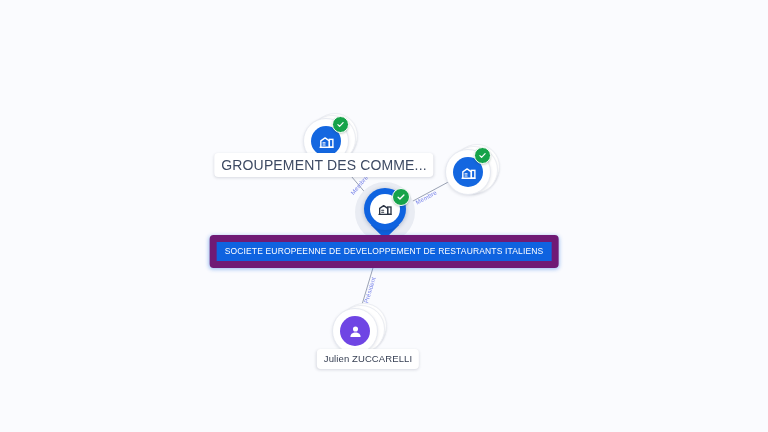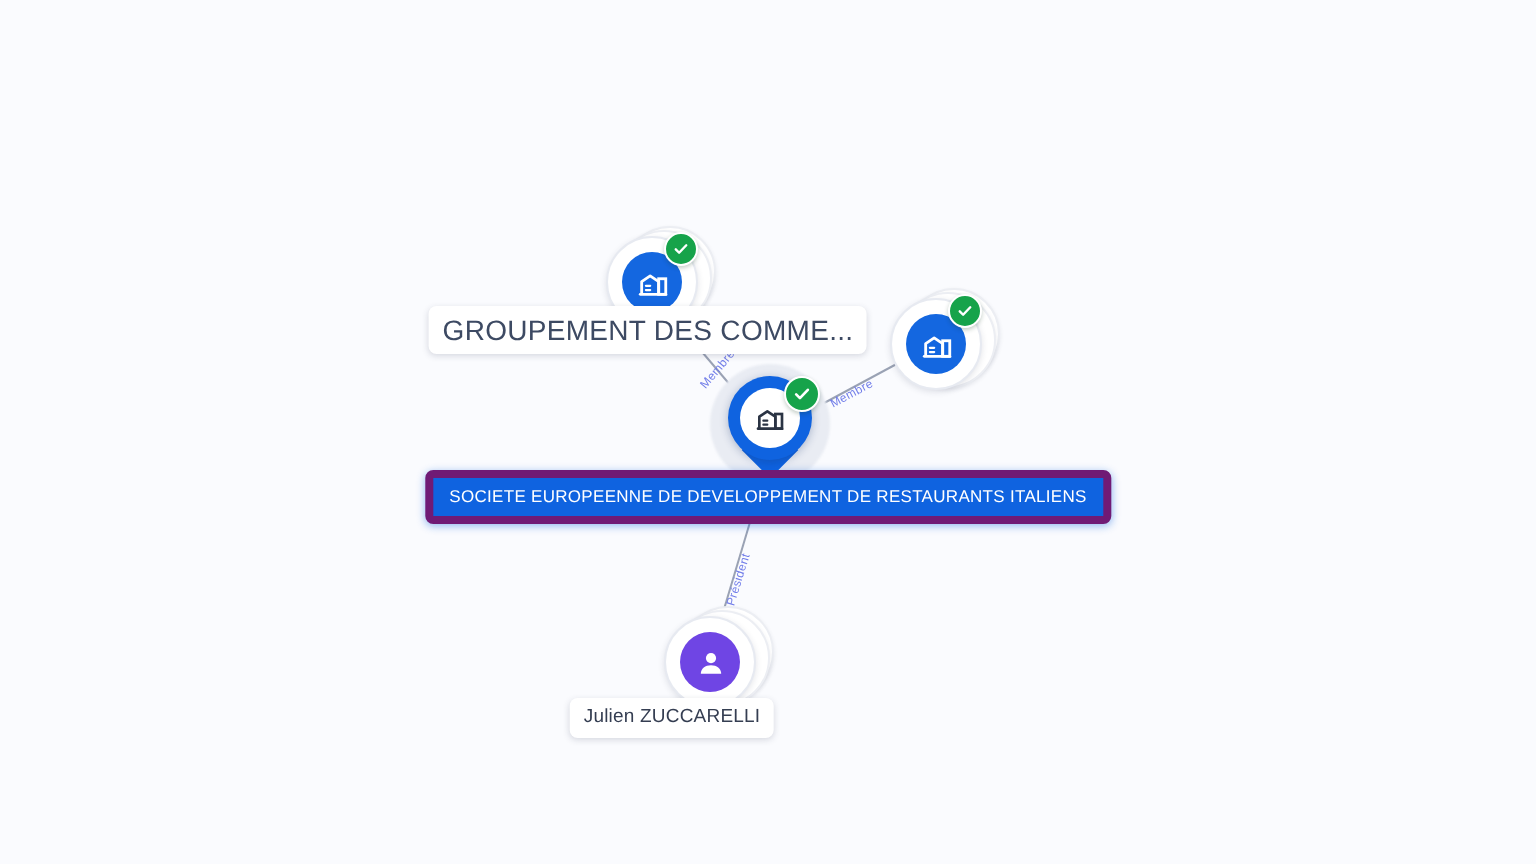--- a/index.html
+++ b/index.html
@@ -150,21 +150,21 @@
     border-radius: 4px;
     background: #ffffff;
     color: #3d4a63;
     box-shadow: 0 1px 3px rgba(40,50,80,.17);
     letter-spacing: .1px;
   }
   .node-label.caps { font-size: 14px; letter-spacing: .15px; }
   .node-label.selected {
     background: #0f63e0;
     color: #ffffff;
-    border: 4px solid #701a75;
+    border: 7px solid #701a75;
     box-shadow: 0 1px 4px rgba(15,99,224,.45);
     font-size: 8.5px;
     letter-spacing: .15px;
     padding: 5px 8px;
   }
   .node-label.person {
     font-size: 9.5px;
     color: #353e52;
     letter-spacing: .1px;
   }
@@ -273,15 +273,15 @@
       <div class="disc">
         <div class="avatar person">
           <svg width="17" height="17" viewBox="0 0 24 24" aria-hidden="true">
             <circle cx="12" cy="8.5" r="3.6" fill="#ffffff"></circle>
             <path d="M4.8 19.6c0-3.9 3.2-6.1 7.2-6.1s7.2 2.2 7.2 6.1z" fill="#ffffff"></path>
           </svg>
         </div>
       </div>
     </div>
   </div>
-  <div class="node-label person" style="left:336px; top:349px;">Julien ZUCCARELLI</div>
+  <div class="node-label person" style="left:368px; top:349px;">Julien ZUCCARELLI</div>
 
 </div>
 
 </body></html>

